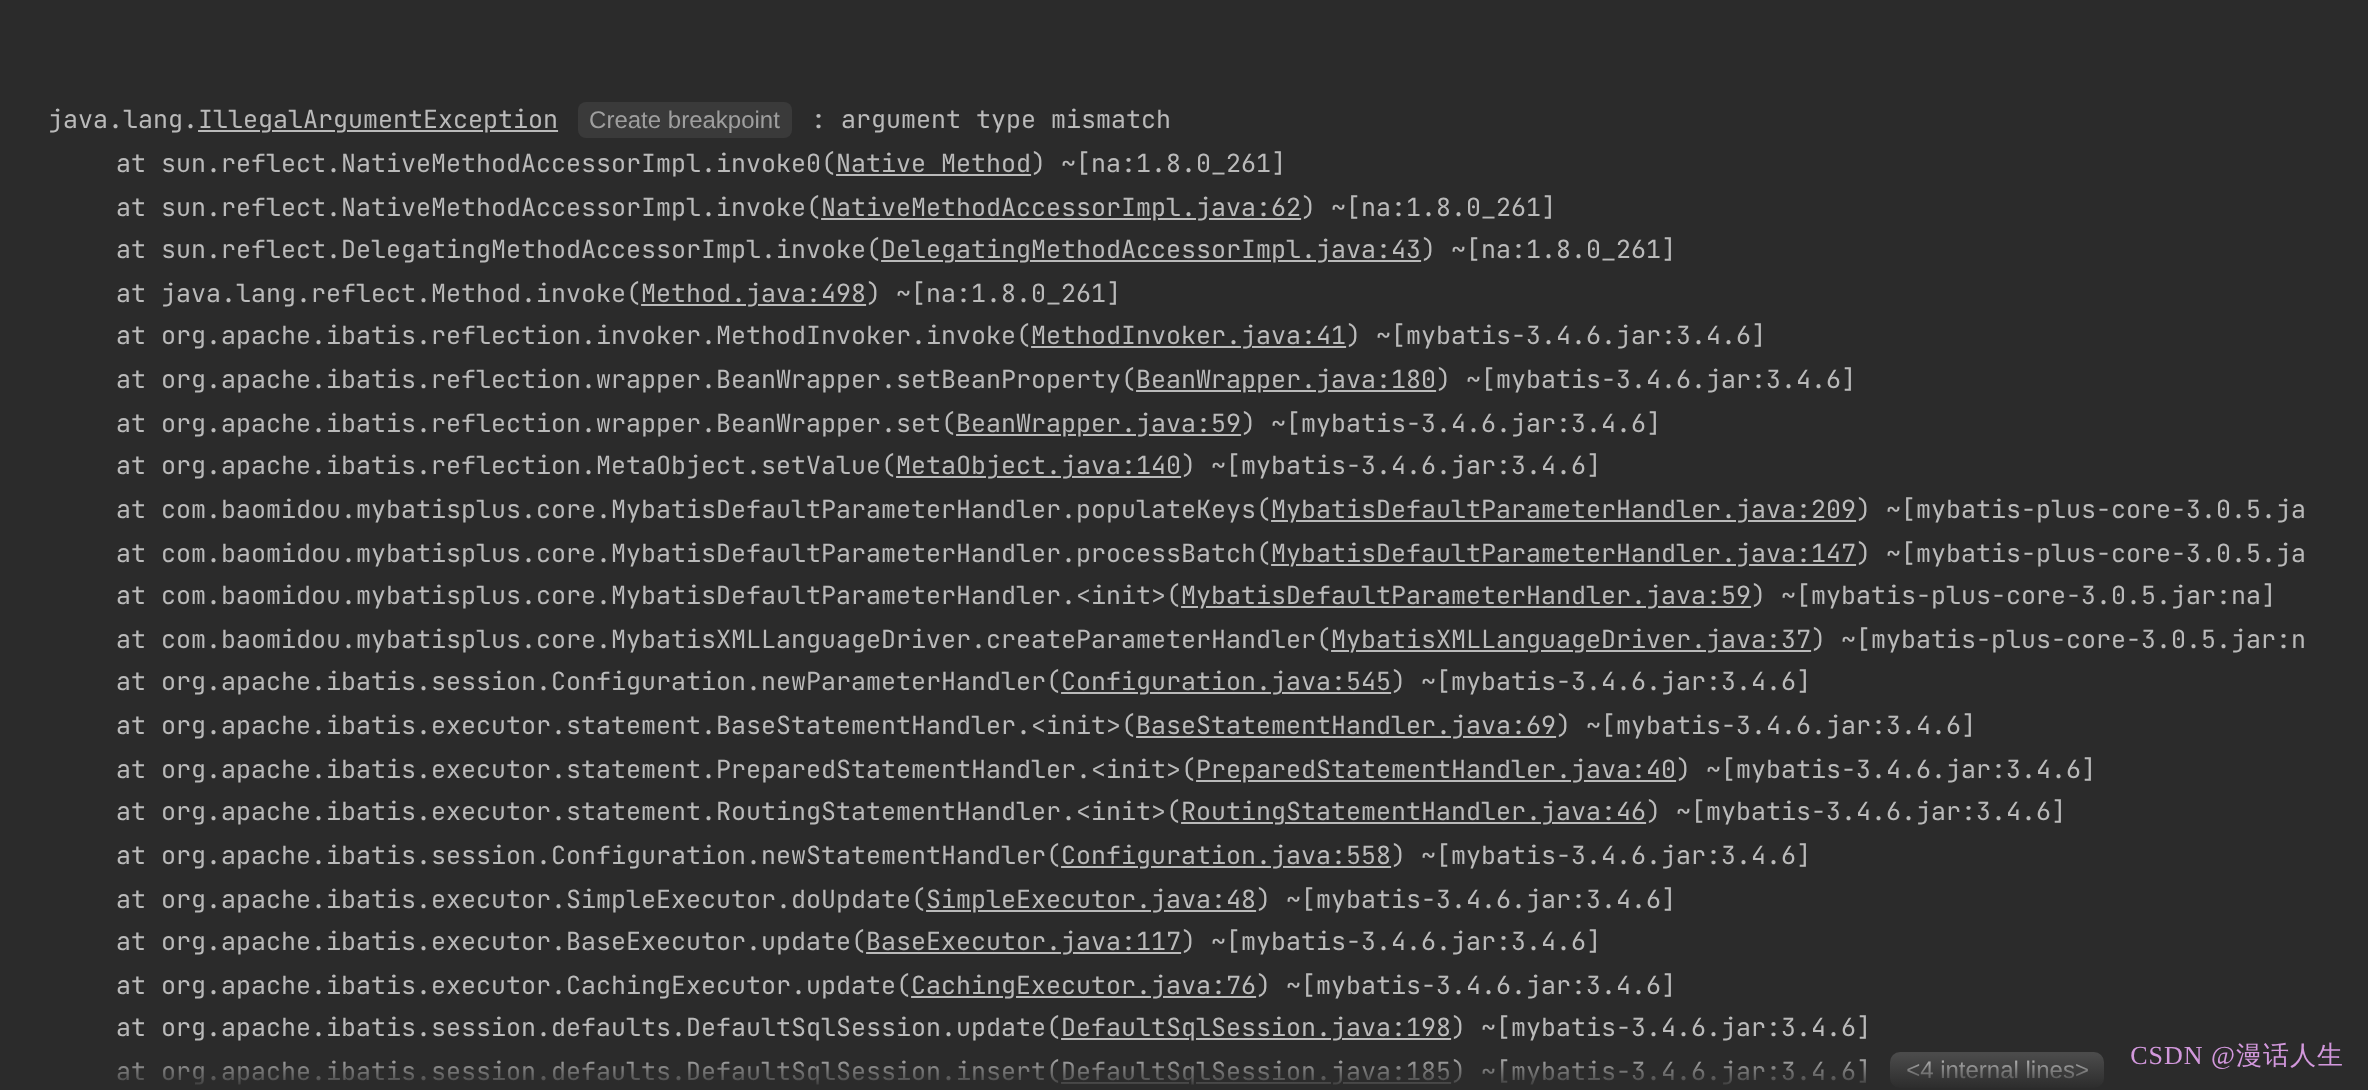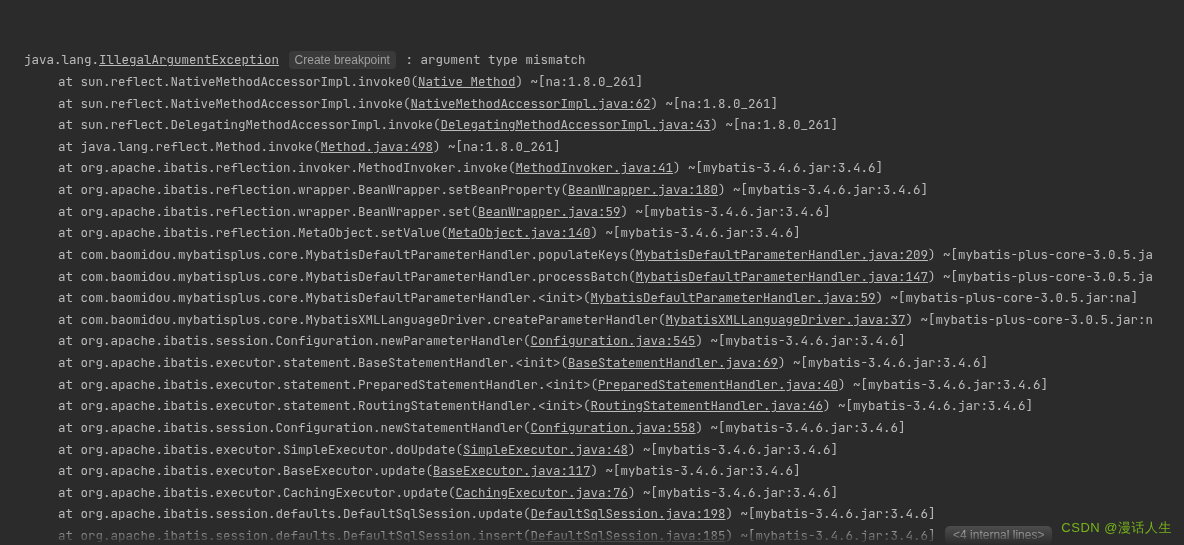--- a/index.html
+++ b/index.html
@@ -45,22 +45,22 @@
     font-size: 12px;
     line-height: 18px;
     margin: 0 2px;
     vertical-align: 1px;
   }
   .indent { display:inline-block; width: 34px; }
   .watermark {
     position: absolute;
     right: 12px;
     bottom: 6px;
-    color: #84cc16;
-    font-family: Liberation Sans, sans-serif;
+    color: #f0abfc;
+    font-family: Liberation Serif, serif;
     font-size: 13px;
     letter-spacing: 0.5px;
     opacity: 0.85;
   }
   .fade {
     position: absolute;
     left:0; right:0; bottom:0;
     height: 18px;
     background: linear-gradient(to bottom, rgba(43,43,43,0), rgba(43,43,43,1));
     pointer-events:none;

